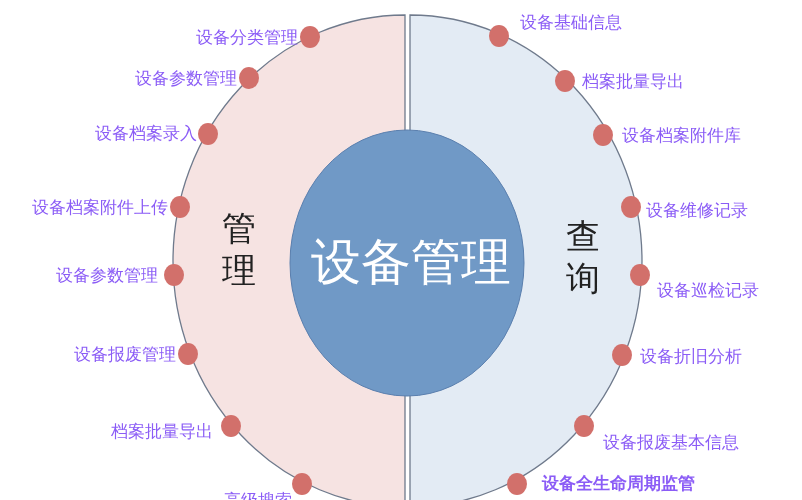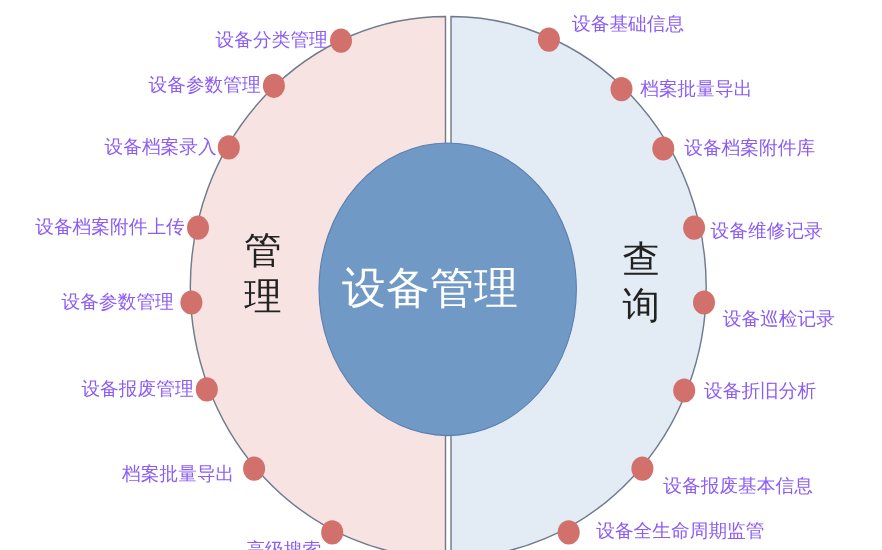--- a/index.html
+++ b/index.html
@@ -3,21 +3,21 @@
 <meta charset="utf-8">
 <style>
   html, body { margin:0; padding:0; background:#ffffff; }
   body { width:802px; height:500px; overflow:hidden; position:relative;
          font-family: "DejaVu Sans", "Liberation Sans", sans-serif; }
   #diagram { position:absolute; left:0; top:0; width:802px; height:500px; }
   .lbl { position:absolute; font-size:17px; color:#8b5cf6; white-space:nowrap; line-height:20px; }
   .lbl.left { text-align:right; }
   .lbl.right { text-align:left; }
   .side-title { position:absolute; font-size:34px; color:#222; line-height:42px; width:40px; text-align:center; }
-  .center-title { position:absolute; font-size:40px; color:#ffffff; white-space:nowrap; line-height:60px; }
+  .center-title { position:absolute; font-size:50px; color:#ffffff; white-space:nowrap; line-height:60px; }
 </style>
 </head>
 <body>
 
 <svg id="diagram" width="802" height="500" viewBox="0 0 802 500" xmlns="http://www.w3.org/2000/svg">
 
   <path d="M 405 15 A 232 246 0 0 0 405 507 Z" fill="#f6e3e2" stroke="#6f7a8c" stroke-width="1.3"></path>
 
   <path d="M 410 15 A 232 246 0 0 1 410 507 Z" fill="#e3ebf4" stroke="#6f7a8c" stroke-width="1.3"></path>
 
@@ -62,13 +62,13 @@
 <div class="lbl left" style="right:589px; top:421px;">档案批量导出</div>
 <div class="lbl left" style="right:510px; top:490px;">高级搜索</div>
 
 <div class="lbl right" style="left:520px; top:12px;">设备基础信息</div>
 <div class="lbl right" style="left:582px; top:71px;">档案批量导出</div>
 <div class="lbl right" style="left:622px; top:125px;">设备档案附件库</div>
 <div class="lbl right" style="left:646px; top:200px;">设备维修记录</div>
 <div class="lbl right" style="left:657px; top:280px;">设备巡检记录</div>
 <div class="lbl right" style="left:640px; top:346px;">设备折旧分析</div>
 <div class="lbl right" style="left:603px; top:417px;margin-top:15px;">设备报废基本信息</div>
-<div class="lbl right" style="left:542px; top:473px;">设备全生命周期监管</div>
+<div class="lbl right" style="left:542px; top:473px;font-weight:bold;">设备全生命周期监管</div>
 
 </body></html>

